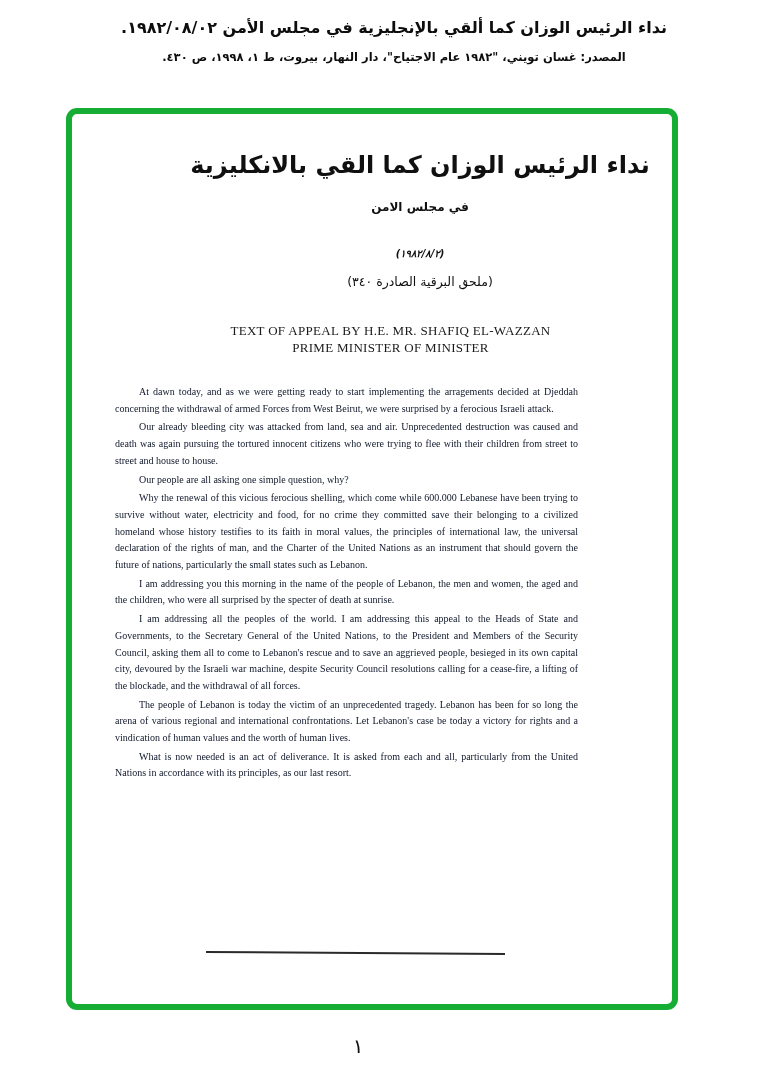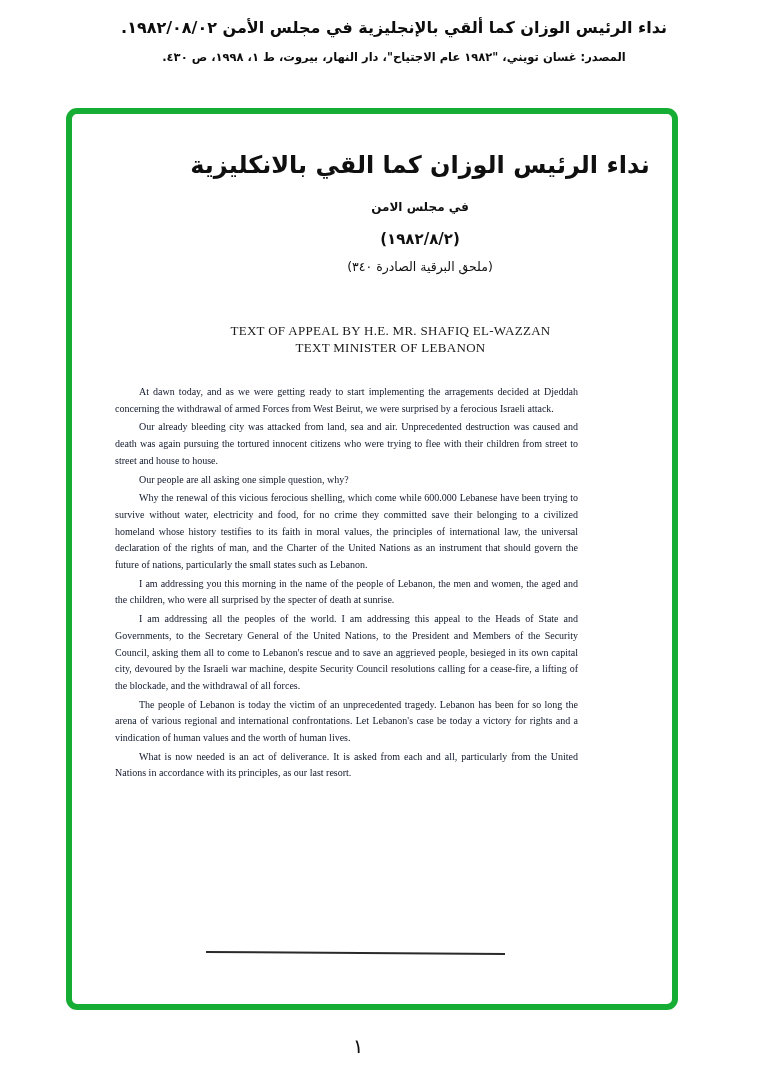--- a/index.html
+++ b/index.html
@@ -34,21 +34,21 @@
 
   
   .arabic-title {
     position:absolute; top:150px; left:100px; width:640px;
     direction:rtl; text-align:center;
     font-family:"DejaVu Sans", sans-serif;
     color:#101010;
   }
   .arabic-title .at1 { font-size:24px; line-height:30px; font-weight:bold; }
   .arabic-title .at2 { font-size:12px; line-height:26px; font-weight:bold; margin-top:14px; }
-  .arabic-title .at3 { font-size:15px; line-height:22px; font-weight:bold; margin-top:8px; }
+  .arabic-title .at3 { font-size:10px; line-height:22px; font-weight:bold; margin-top:23px;font-style:italic; }
   .arabic-title .at4 { font-size:12.5px; line-height:18px; margin-top:8px; }
 
   
   .english-title {
     position:absolute; top:322px; left:203px; width:375px;
     text-align:center;
     font-size:13px; line-height:17px;
     letter-spacing:0.3px;
     color:#1a1a1a;
   }
@@ -90,21 +90,21 @@
 
 <div class="arabic-title">
   <div class="at1">نداء الرئيس الوزان كما القي بالانكليزية</div>
   <div class="at2">في مجلس الامن</div>
   <div class="at3">(١٩٨٢/٨/٢)</div>
   <div class="at4">(ملحق البرقية الصادرة ٣٤٠)</div>
 </div>
 
 <div class="english-title">
   <div>TEXT OF APPEAL BY H.E. MR. SHAFIQ EL-WAZZAN</div>
-  <div>TEXT MINISTER OF LEBANON</div>
+  <div>PRIME MINISTER OF MINISTER</div>
 </div>
 
 <div class="body-text">
   <p>At dawn today, and as we were getting ready to start implementing the arragements decided at Djeddah concerning the withdrawal of armed Forces from West Beirut, we were surprised by a ferocious Israeli attack.</p>
   <p>Our already bleeding city was attacked from land, sea and air. Unprecedented destruction was caused and death was again pursuing the tortured innocent citizens who were trying to flee with their children from street to street and house to house.</p>
   <p>Our people are all asking one simple question, why?</p>
   <p>Why the renewal of this vicious ferocious shelling, which come while 600.000 Lebanese have been trying to survive without water, electricity and food, for no crime they committed save their belonging to a civilized homeland whose history testifies to its faith in moral values, the principles of international law, the universal declaration of the rights of man, and the Charter of the United Nations as an instrument that should govern the future of nations, particularly the small states such as Lebanon.</p>
   <p>I am addressing you this morning in the name of the people of Lebanon, the men and women, the aged and the children, who were all surprised by the specter of death at sunrise.</p>
   <p>I am addressing all the peoples of the world. I am addressing this appeal to the Heads of State and Governments, to the Secretary General of the United Nations, to the President and Members of the Security Council, asking them all to come to Lebanon's rescue and to save an aggrieved people, besieged in its own capital city, devoured by the Israeli war machine, despite Security Council resolutions calling for a cease-fire, a lifting of the blockade, and the withdrawal of all forces.</p>
   <p>The people of Lebanon is today the victim of an unprecedented tragedy. Lebanon has been for so long the arena of various regional and international confrontations. Let Lebanon's case be today a victory for rights and a vindication of human values and the worth of human lives.</p>

